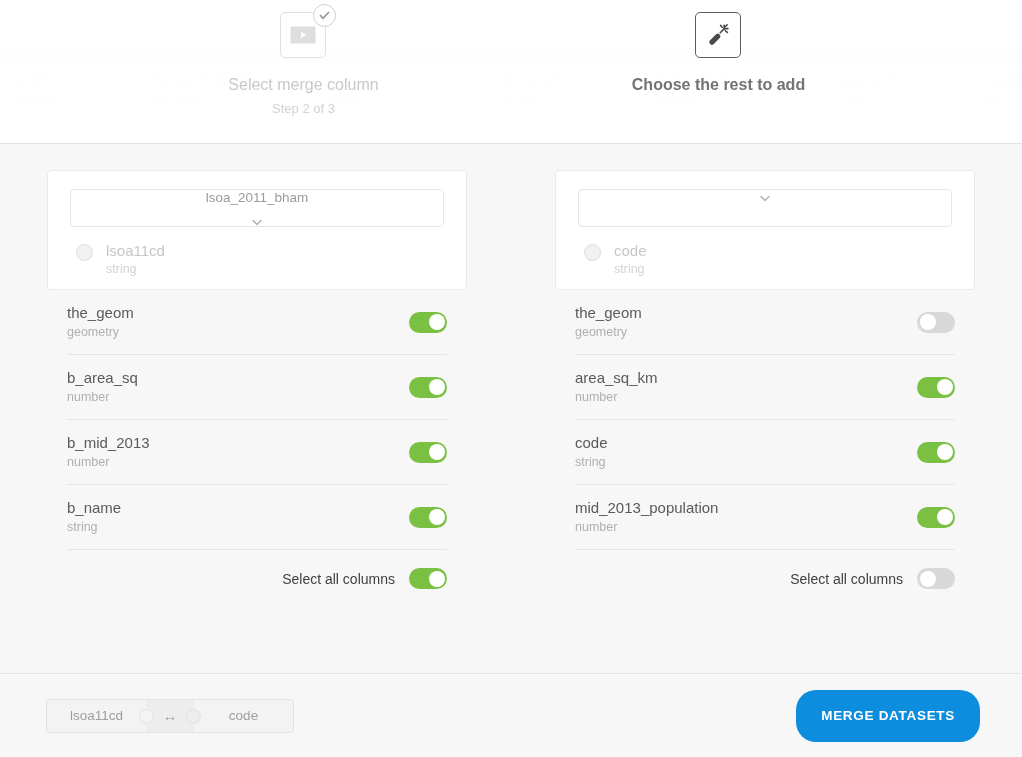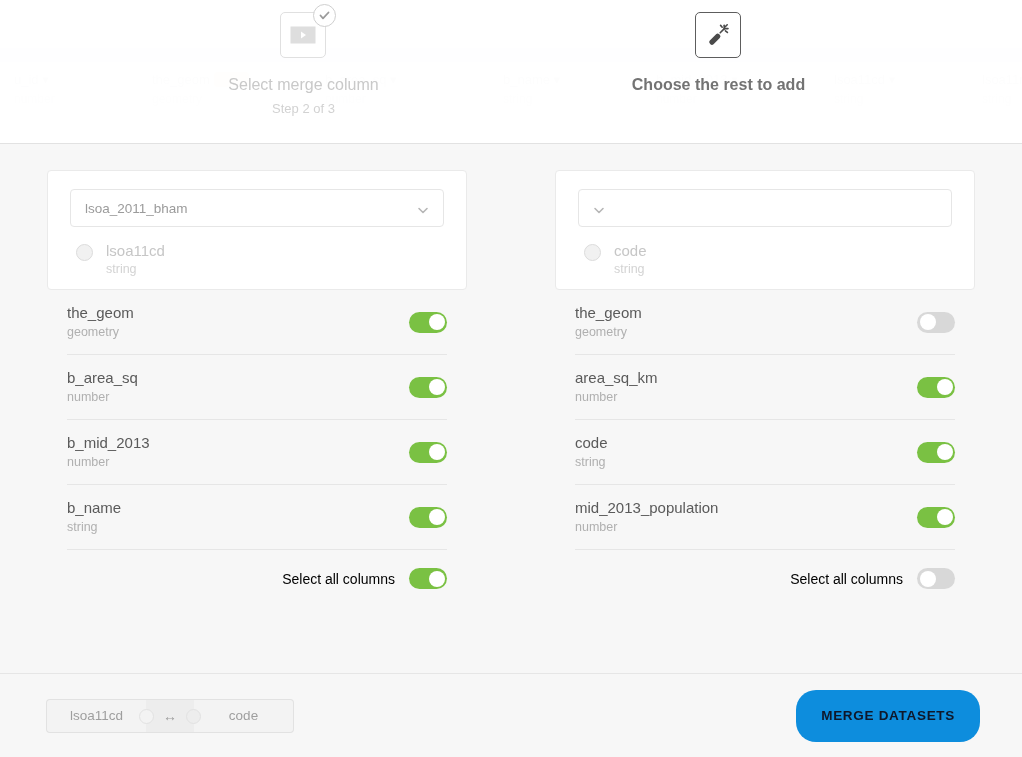--- a/index.html
+++ b/index.html
@@ -166,20 +166,21 @@
   .select {
     position: relative;
     height: 38px;
     border: 1px solid #e6e6e6;
     border-radius: 4px;
     background: #fff;
     display: flex;
     align-items: center;
     padding: 0 14px;
     box-sizing: border-box;
+    flex-direction: column;
   }
   .select-value {
     font-size: 13.5px;
     color: #9b9b9b;
     flex: 1;
   }
   .chev { width: 12px; height: 12px; flex: 0 0 auto; }
 
   .key-row {
     display: flex;
@@ -252,21 +253,21 @@
 
   .select-all-row {
     display: flex;
     align-items: center;
     justify-content: flex-end;
     gap: 14px;
     padding: 18px 20px 0 20px;
   }
   .select-all-label {
     font-size: 14px;
-    color: #000000;
+    color: #404040;
   }
 
   
   .footer {
     position: absolute;
     left: 0;
     bottom: 0;
     width: 1022px;
     height: 84px;
     border-top: 1px solid #e6e6e6;
@@ -334,21 +335,21 @@
   .join-mid .notch.r { right: -7px; background: #ededed; }
   .join-arrow {
     font-size: 14px;
     color: #9e9e9e;
     position: relative;
     z-index: 2;
   }
 
   .merge-button {
     background: #0d8ddd;
-    color: #0f172a;
+    color: #ffffff;
     border: none;
     border-radius: 20px;
     height: 52px;
     padding: 16px 25px;
     font-size: 13.5px;
     font-weight: bold;
     letter-spacing: 0.7px;
     font-family: "Liberation Sans", sans-serif;
     cursor: pointer;
   }

